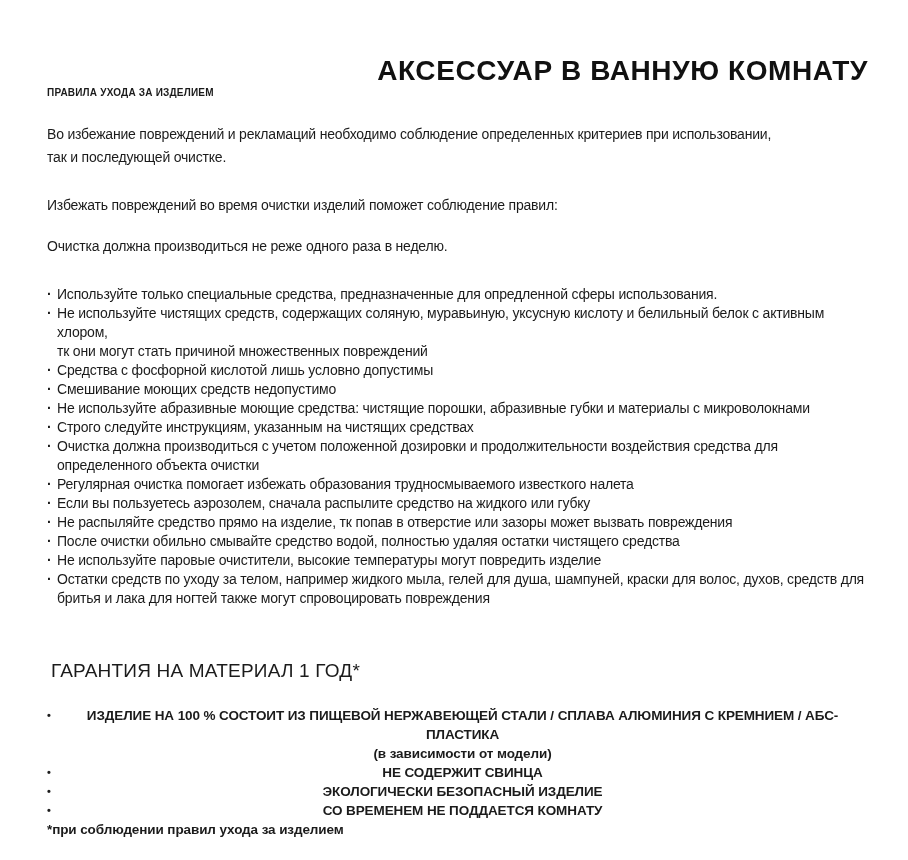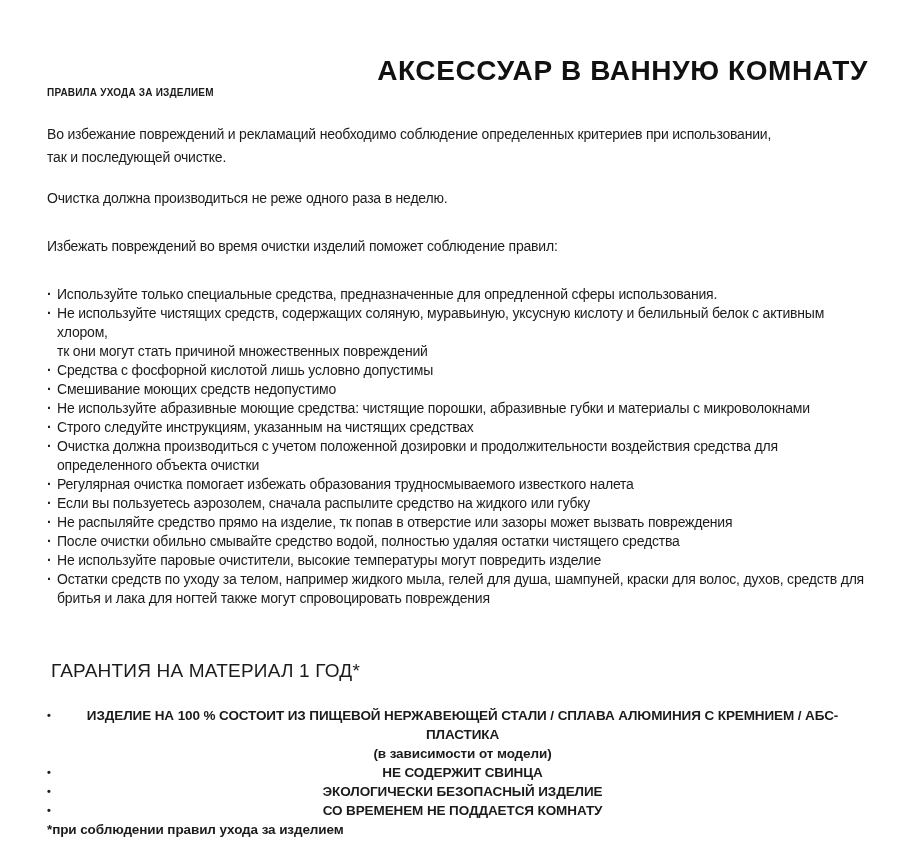--- a/index.html
+++ b/index.html
@@ -95,23 +95,23 @@
 
 <div class="doc">
 
   <h1 class="page-title">АКСЕССУАР В ВАННУЮ КОМНАТУ</h1>
 
   <h2 class="section-heading">ПРАВИЛА УХОДА ЗА ИЗДЕЛИЕМ</h2>
 
   <p class="para">Во избежание повреждений и рекламаций необходимо соблюдение определенных критериев при использовании,
 так и последующей очистке.</p>
 
+  <p class="para">Избежать повреждений во время очистки изделий поможет соблюдение правил:</p>
+
   <p class="para tight">Очистка должна производиться не реже одного раза в неделю.</p>
-
-  <p class="para">Избежать повреждений во время очистки изделий поможет соблюдение правил:</p>
 
   <div class="rules-list">
     <div class="rule">
       <span class="marker">·</span>
       <span class="rule-text">Используйте только специальные средства, предназначенные для опредленной сферы использования.</span>
     </div>
     <div class="rule">
       <span class="marker">·</span>
       <span class="rule-text">Не используйте чистящих средств, содержащих соляную, муравьиную, уксусную кислоту и белильный белок с активным хлором,
 тк они могут стать причиной множественных повреждений</span>

